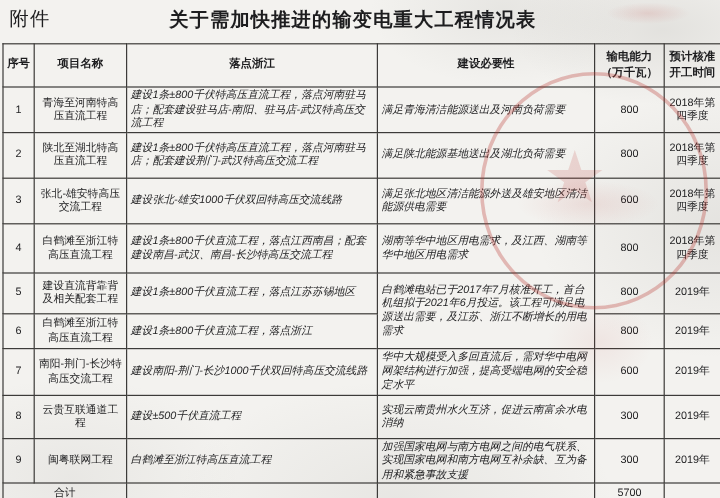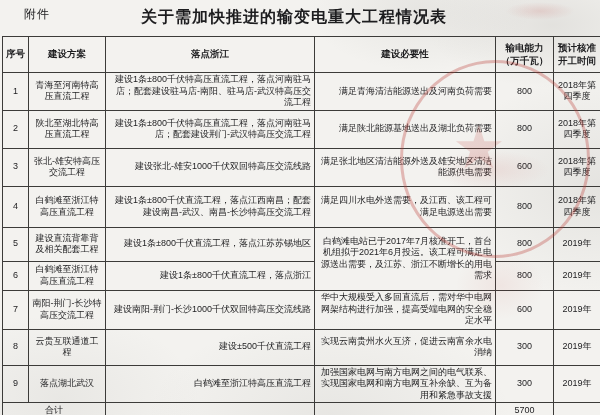--- a/index.html
+++ b/index.html
@@ -8,34 +8,34 @@
     font-family:"Liberation Sans", sans-serif;
     color:var(--ink,#1d1d1f);
     background-color:var(--paper,#f3f2ef);
     background-image:
       radial-gradient(ellipse 180px 90px at 92% 6%, rgba(140,138,132,.16), transparent 70%),
       radial-gradient(ellipse 220px 160px at 100% 45%, rgba(130,128,122,.13), transparent 70%),
       radial-gradient(ellipse 160px 90px at 70% 2%, rgba(140,138,132,.12), transparent 70%),
       radial-gradient(ellipse 200px 120px at 10% 96%, rgba(140,138,132,.10), transparent 70%),
       radial-gradient(ellipse 260px 140px at 55% 100%, rgba(130,128,122,.10), transparent 70%);
   }
-  .attachment{position:absolute;left:24px;top:6px;font-size:12px;letter-spacing:1px;}
+  .attachment{position:absolute;left:8px;top:6px;font-size:16px;letter-spacing:1px;}
   .title{position:absolute;left:0;right:12px;top:7px;text-align:center;font-size:16px;font-weight:bold;letter-spacing:1px;}
   table.doc{
     position:absolute;left:2px;top:36px;width:598px;
     border-collapse:collapse;table-layout:fixed;
     font-size:9px;line-height:1.28;
   }
   table.doc th,table.doc td{
     border:1px solid var(--line,#3c3b39);
     padding:1px 3px;vertical-align:middle;overflow:hidden;
   }
   table.doc th{font-size:9.5px;font-weight:bold;text-align:center;padding:2px 1px;}
   td.c-center{text-align:center;}
-  td.c-left{text-align:right;}
+  td.c-left{text-align:left;font-style:italic;}
   tr.total-row td{height:14px;}
   
   .seal{position:absolute;pointer-events:none;}
   .seal-ring{left:400px;top:60px;width:184px;height:192px;border:3px solid rgba(187,58,54,.32);border-radius:50%;}
   .seal-star{left:452px;top:112px;font-size:60px;color:rgba(187,58,54,.17);}
   .seal-smudge1{left:505px;top:2px;width:70px;height:18px;background:radial-gradient(ellipse at center, rgba(187,58,54,.14), transparent 70%);}
   .seal-smudge2{left:430px;top:150px;width:120px;height:40px;background:radial-gradient(ellipse at center, rgba(187,58,54,.10), transparent 70%);}
   .seal-smudge3{left:455px;top:250px;width:90px;height:70px;background:radial-gradient(ellipse at center, rgba(187,58,54,.07), transparent 70%);}
 </style>
 </head>
@@ -49,21 +49,21 @@
     <col style="width:26px">
       <col style="width:77px">
       <col style="width:209px">
     <col style="width:181px">
       <col style="width:58px">
       <col style="width:47px">
   </colgroup>
   <thead>
     <tr style="height:36px">
       <th>序号</th>
-      <th>建设方案</th>
+      <th>项目名称</th>
       <th>落点浙江</th>
       <th>建设必要性</th>
       <th>输电能力（万千瓦）</th>
       <th>预计核准开工时间</th>
     </tr>
   </thead>
   <tbody>
       <tr style="height: 37px;">
         <td class="c-center">1</td>
         <td class="c-center">青海至河南特高压直流工程</td>
@@ -85,21 +85,21 @@
         <td class="c-center">张北-雄安特高压交流工程</td>
         <td class="c-left">建设张北-雄安1000千伏双回特高压交流线路</td>
         <td class="c-left">满足张北地区清洁能源外送及雄安地区清洁能源供电需要</td>
         <td class="c-center">600</td>
         <td class="c-center">2018年第四季度</td>
       </tr>
       <tr style="height: 41px;">
         <td class="c-center">4</td>
         <td class="c-center">白鹤滩至浙江特高压直流工程</td>
         <td class="c-left">建设1条±800千伏直流工程，落点江西南昌；配套建设南昌-武汉、南昌-长沙特高压交流工程</td>
-        <td class="c-left">满足四川水电外送需要，及江西、该工程可满足电源送出需要</td>
+        <td class="c-left">湖南等华中地区用电需求，及江西、湖南等华中地区用电需求</td>
         <td class="c-center">800</td>
         <td class="c-center">2018年第四季度</td>
       </tr>
       <tr style="height: 34px;">
         <td class="c-center">5</td>
         <td class="c-center">建设直流背靠背及相关配套工程</td>
         <td class="c-left">建设1条±800千伏直流工程，落点江苏苏锡地区</td>
         <td class="c-left" rowspan="2">白鹤滩电站已于2017年7月核准开工，首台机组拟于2021年6月投运。该工程可满足电源送出需要，及江苏、浙江不断增长的用电需求</td>
         <td class="c-center">800</td>
         <td class="c-center">2019年</td>
@@ -122,21 +122,21 @@
       <tr style="height: 36px;">
         <td class="c-center">8</td>
         <td class="c-center">云贵互联通道工程</td>
         <td class="c-left">建设±500千伏直流工程</td>
         <td class="c-left">实现云南贵州水火互济，促进云南富余水电消纳</td>
         <td class="c-center">300</td>
         <td class="c-center">2019年</td>
       </tr>
       <tr style="height: 33px;">
         <td class="c-center">9</td>
-        <td class="c-center">落点湖北武汉</td>
+        <td class="c-center">闽粤联网工程</td>
         <td class="c-left">白鹤滩至浙江特高压直流工程</td>
         <td class="c-left">加强国家电网与南方电网之间的电气联系、实现国家电网和南方电网互补余缺、互为备用和紧急事故支援</td>
         <td class="c-center">300</td>
         <td class="c-center">2019年</td>
       </tr>
     </tbody>
   <tbody>
     <tr class="total-row">
       <td colspan="2" class="c-center">合计</td>
       <td></td>

